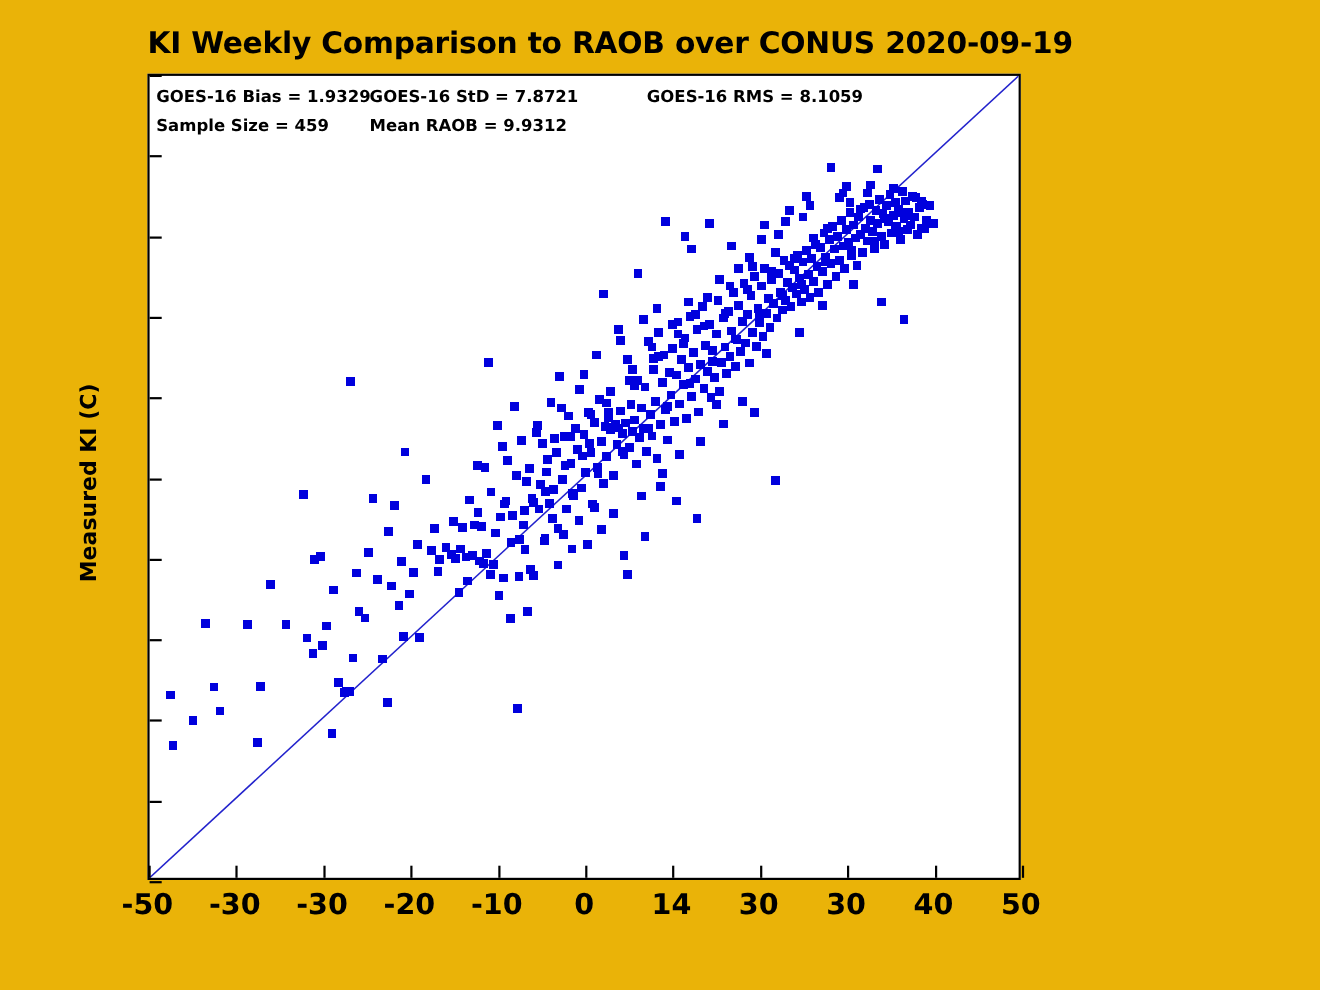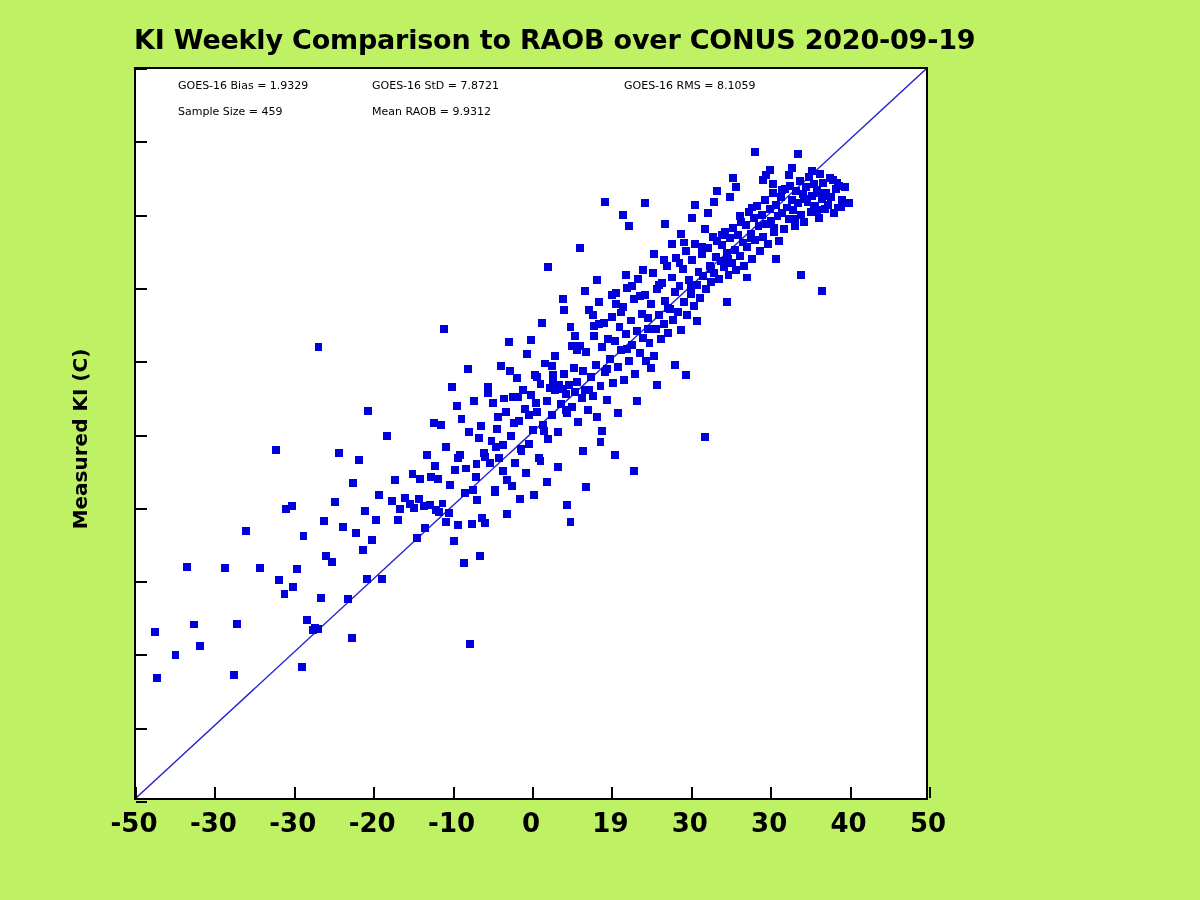--- a/index.html
+++ b/index.html
@@ -3,21 +3,21 @@
 <meta charset="utf-8">
 <style>
   * { box-sizing: border-box; }
   html, body {
     margin: 0; padding: 0;
     width: 1200px; height: 900px;
     background: #ffffff;
     font-family: "DejaVu Sans", "Liberation Sans", sans-serif;
     overflow: hidden;
   }
-  #page { position: relative; width: 1200px; height: 900px; background:#bef264; }
+  #page { position: relative; width: 1200px; height: 900px; background:#eab308; }
 
   
   #chart-title {
     position: absolute;
     left: 134px; top: 24px; width: 794px;
     text-align: center;
     font-size: 27px;
     font-weight: bold;
     color: #000000;
     letter-spacing: -0.2px;
@@ -66,25 +66,24 @@
     width: 740px;
     text-align: center;
     font-size: 20px; font-weight: bold; color:#000;
     transform: rotate(-90deg);
     transform-origin: center center;
   }
 
   
   .stat {
     position: absolute;
-    font-size: 11px;
-    font-weight: normal;
+    font-size: 15px;
+    font-weight: bold;
     color: #000;
     white-space: nowrap;
-    margin-left: 36px;
   }
 
   
   #legend {
     position: absolute;
     left: 958px; top: 60px;
     width: 148px; height: 32px;
     border: 1px solid #000000;
     background: #ffffff;
     display: flex;
@@ -589,18 +588,18 @@
   <div class="stat" style="left:142px; top:105px;">Sample Size = 459</div>
   <div class="stat" style="left:336px; top:105px;">Mean RAOB = 9.9312</div>
 
 
 <div class="xlabel" style="left: 94px; top: 808px;">-50</div>
     <div class="xlabel" style="left: 173.4px; top: 808px;">-30</div>
     <div class="xlabel" style="left: 252.8px; top: 808px;">-30</div>
     <div class="xlabel" style="left: 332.2px; top: 808px;">-20</div>
     <div class="xlabel" style="left: 411.6px; top: 808px;">-10</div>
     <div class="xlabel" style="left: 491px; top: 808px;">0</div>
-    <div class="xlabel" style="left: 570.4px; top: 808px;">19</div>
+    <div class="xlabel" style="left: 570.4px; top: 808px;">14</div>
     <div class="xlabel" style="left: 649.8px; top: 808px;">30</div>
     <div class="xlabel" style="left: 729.2px; top: 808px;">30</div>
     <div class="xlabel" style="left: 808.6px; top: 808px;">40</div>
     <div class="xlabel" style="left: 888px; top: 808px;">50</div>
   </div>
 
 </body></html>

